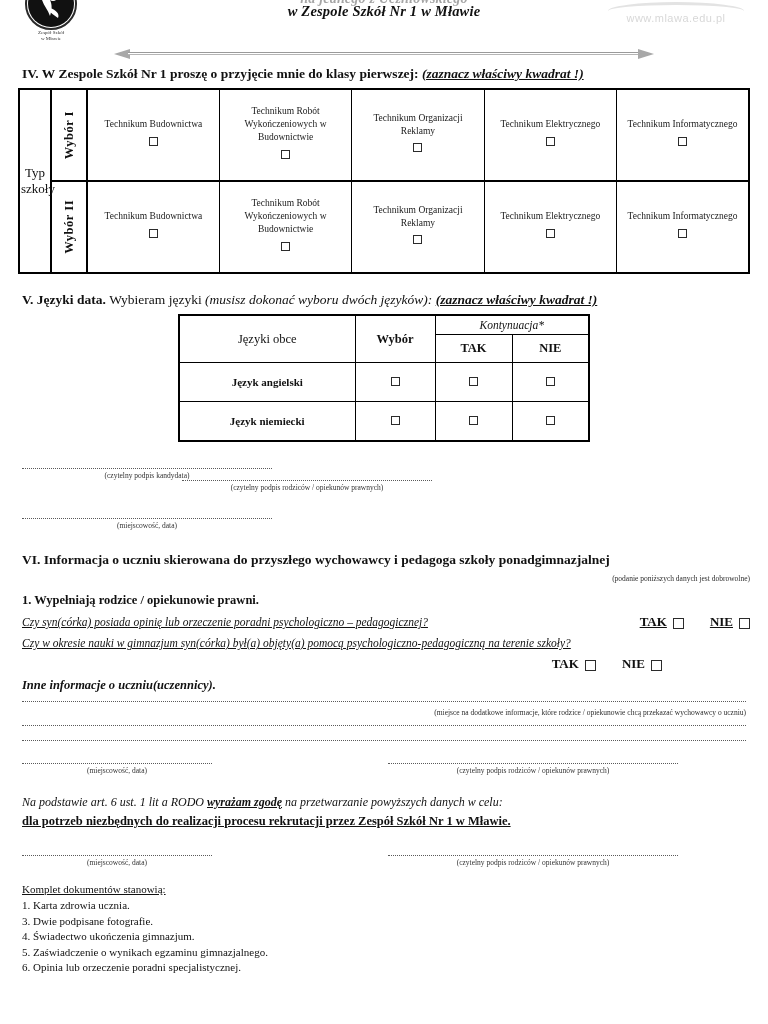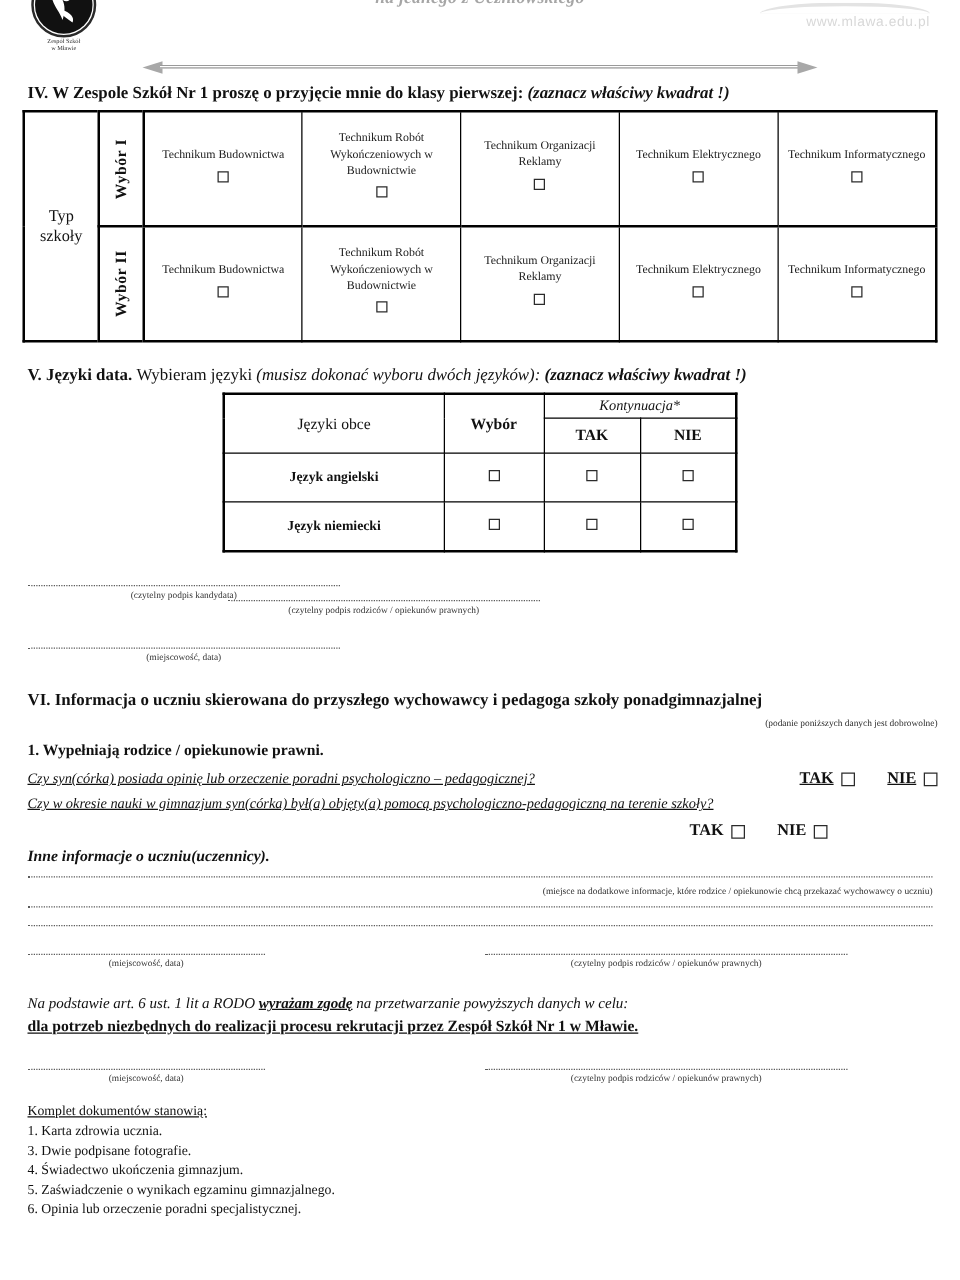--- a/index.html
+++ b/index.html
@@ -48,21 +48,21 @@
   }
   .logo svg { display:block; }
 
   .watermark {
     position: absolute;
     top: 2px; right: 6px;
     width: 136px; height: 26px;
     color: #d8d8d8;
     font-family: "Liberation Sans", sans-serif;
     font-size: 11px;
-    text-align: right;
+    text-align: center;
     letter-spacing: .5px;
     line-height: 13px;
     overflow: hidden;
   }
   .wm-arc {
     display:block; height: 9px;
     border-top: 3px solid #e3e3e3;
     border-radius: 50% 50% 0 0 / 100% 100% 0 0;
     margin-bottom: 1px;
   }
@@ -86,36 +86,36 @@
   }
   .divider .cap.left  { left: 96px;  border-right: 16px solid #a8a8a8; }
   .divider .cap.right { right: 96px; border-left: 16px solid #a8a8a8; }
 
   
   .section-heading {
     font-size: 13.5px;
     font-weight: bold;
     margin: 8px 0 6px 4px;
   }
-  .section-heading .ital { font-style: italic; }
+  .section-heading .ital { font-style: italic; text-decoration: underline; }
   .section-heading .reg  { font-weight: normal; }
   .section-heading .ital-light { font-style: italic; font-weight: normal; }
 
   
   table { border-collapse: collapse; }
 
   .schools {
     width: 732px;
     margin: 0 0 0 0;
     table-layout: fixed;
     border: 2px solid #000;
   }
   .schools td { border: 1px solid #000; }
   .schools .typ-cell {
-    width: 60px;
+    width: 32px;
     text-align: center;
     font-size: 13px;
     line-height: 1.25;
     border-right: 2px solid #000;
   }
   .schools .wybor-cell {
     width: 36px;
     border-right: 2px solid #000;
     position: relative;
     padding: 0;
@@ -289,20 +289,21 @@
         <text x="31" y="54" font-size="5" fill="#333" text-anchor="middle" font-family="serif">w Mławie</text>
       </svg>
     </div>
 
     <div class="watermark">
       <span class="wm-arc"></span>
       <span>www.mlawa.edu.pl</span>
     </div>
 
     <div class="header-line cut">na jednego z Uczniowskiego</div>
+    <div class="header-line main">w Zespole Szkół Nr 1 w Mławie</div>
   </div>
 
   <div class="divider">
     <span class="cap left"></span>
     <span class="rule"></span>
     <span class="cap right"></span>
   </div>
 
   <div class="section-heading">
     <span>IV. W Zespole Szkół Nr 1 proszę o przyjęcie mnie do klasy pierwszej:</span>

